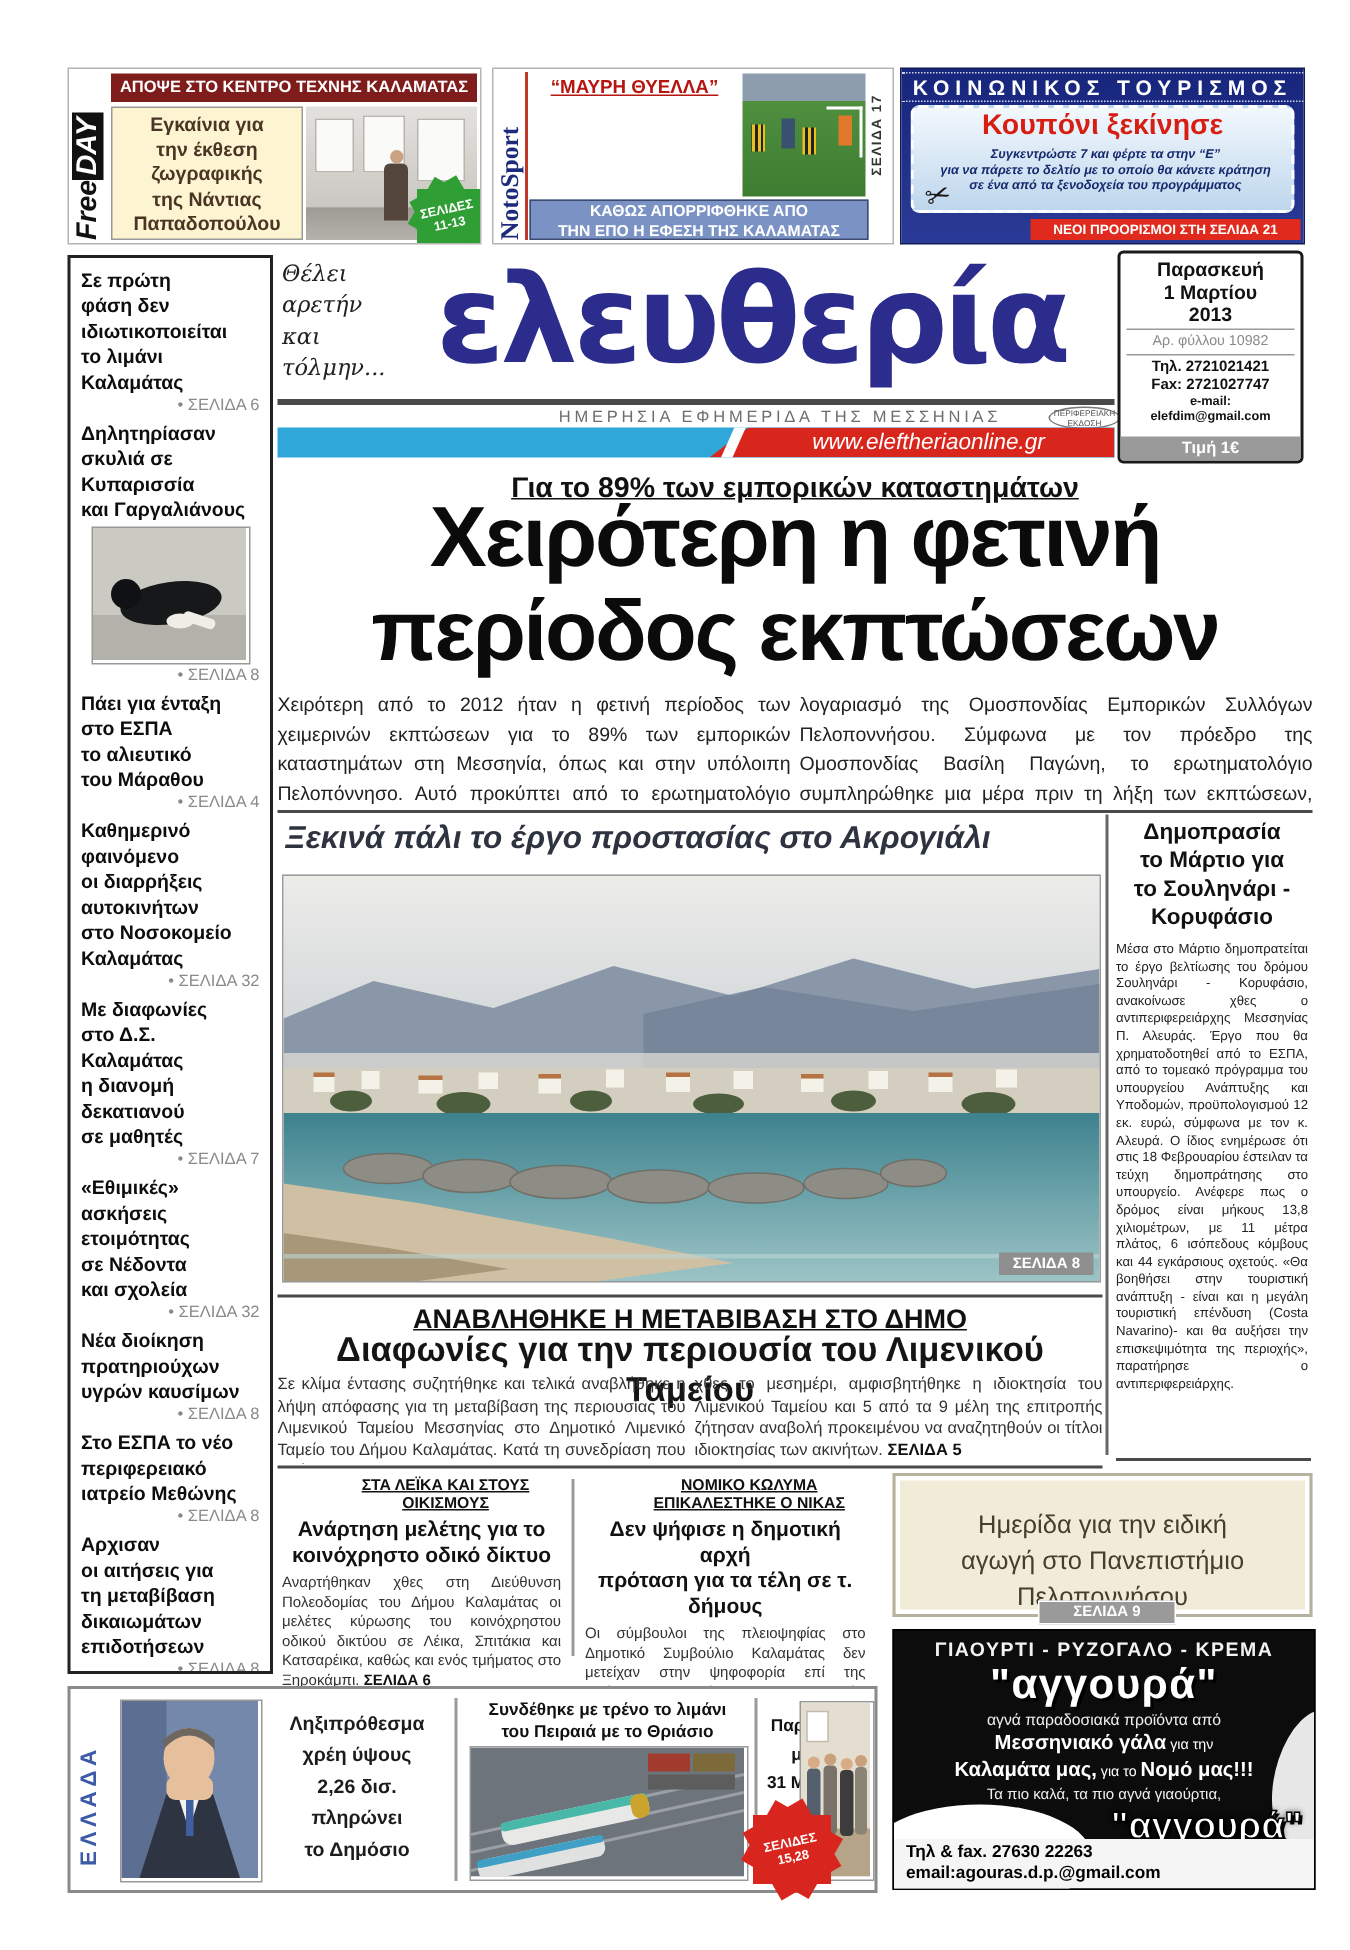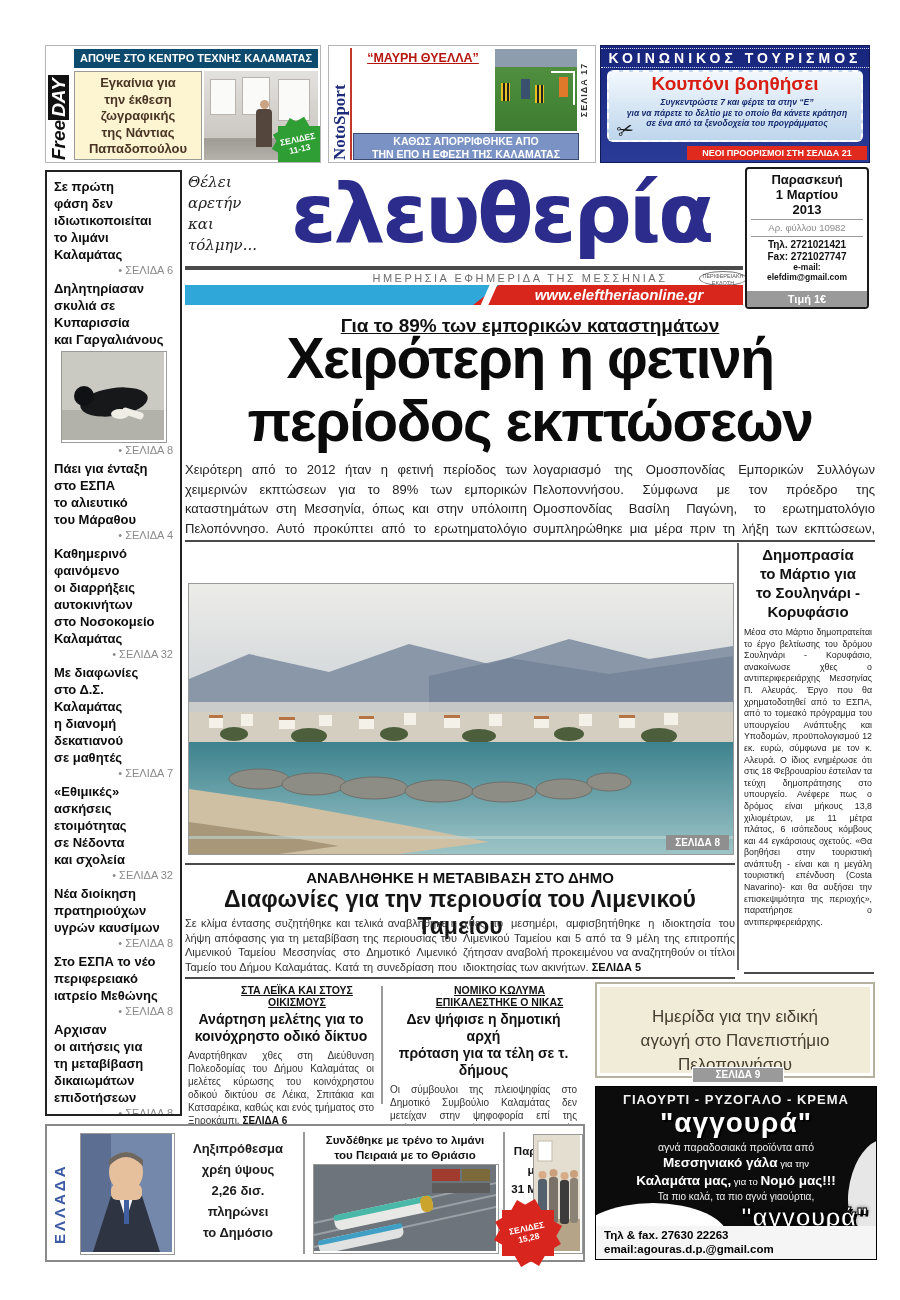--- a/index.html
+++ b/index.html
@@ -8,21 +8,21 @@
   .abs{position:absolute;}
   .pre{white-space:pre-line;}
   .c{text-align:center;}
   .j{text-align:justify;}
 
   
   .promo{top:45px;height:118px;border:1px solid #b5b5b5;box-sizing:border-box;background:#fff;overflow:hidden;}
   .vlabel{position:absolute;transform:rotate(-90deg);transform-origin:left top;white-space:nowrap;}
   .freeday-strip{left:2px;top:114px;width:112px;font-size:19px;font-weight:bold;font-style:italic;}
   .freeday-strip .day{background:#111;color:#fff;padding:0 3px;}
-  .fd-banner{left:28px;top:3px;width:244px;height:19px;background:#0c4a6e;color:#fff;
+  .fd-banner{left:28px;top:3px;width:244px;height:19px;background:#7f1d1d;color:#fff;
              font-size:11px;font-weight:bold;line-height:19px;}
   .fd-teaser{left:28px;top:25px;width:128px;height:89px;background:#fdf4d2;border:1px solid #9a9a9a;
              box-sizing:border-box;color:#4a3524;font-size:13px;font-weight:bold;line-height:16.5px;padding-top:3px;}
   .fd-photo{left:158px;top:25px;width:114px;height:89px;background:linear-gradient(#e3e1de,#cbc7c2 75%,#9e9a94 76%,#b5b1ab);}
   .frame{position:absolute;background:#fafaf8;border:1px solid #b9b5ae;}
   .person{position:absolute;width:16px;height:38px;background:#54463c;border-radius:4px 4px 0 0;}
   .person:before{content:"";position:absolute;top:-9px;left:4px;width:9px;height:9px;border-radius:50%;background:#caa383;}
   .burst{display:flex;align-items:center;justify-content:center;}
   .burst i{position:absolute;inset:0;background:var(--bc);}
   .burst i:nth-child(2){transform:rotate(30deg);} .burst i:nth-child(3){transform:rotate(60deg);}
@@ -53,21 +53,21 @@
   .logo{left:260px;top:166px;width:482px;height:100px;font-family:"DejaVu Sans",sans-serif;
         font-weight:bold;font-size:82px;line-height:96px;letter-spacing:-3px;color:#2b2c8c;text-align:center;}
   .mh-rule{left:185px;top:266px;width:558px;height:4px;background:#4a4a4a;}
   .mh-sub{left:345px;top:272px;width:350px;color:#6d6d6d;font-size:11px;letter-spacing:2.5px;}
   .mh-edition{left:699px;top:271px;width:48px;height:15px;border:1px solid #777;border-radius:50%;
               color:#555;font-size:5.5px;line-height:7px;padding-top:1px;box-sizing:border-box;}
   .webbar{left:185px;top:285px;width:558px;height:20px;background:#2fa7d9;overflow:hidden;}
   .webbar .red{position:absolute;left:288px;right:0;top:0;bottom:0;background:#d9261c;
                clip-path:polygon(26px 0,100% 0,100% 100%,0 100%);}
   .webbar .wgap{position:absolute;left:300px;top:-4px;width:7px;height:30px;background:#fff;transform:rotate(24deg);}
-  .weburl{position:absolute;left:310px;top:0;width:248px;color:#fff;font-size:15px;font-weight:bold;font-style:italic;line-height:20px;text-align:center;}
+  .weburl{position:absolute;left:310px;top:0;width:248px;color:#fff;font-size:15px;font-weight:normal;font-style:italic;line-height:20px;text-align:center;}
   .datebox{left:745px;top:167px;width:124px;height:142px;border:2.5px solid #1a1a1a;border-radius:4px;
            box-sizing:border-box;background:#fff;overflow:hidden;}
   .db-line{border-top:1px solid #999;margin:2px 4px;}
   .db-day{font-size:13px;font-weight:bold;line-height:15px;padding-top:3px;}
   .db-issue{color:#8a8a8a;font-size:9.5px;line-height:12px;}
   .db-tel{font-size:10px;font-weight:bold;line-height:11.5px;}
   .db-mail{font-size:8.5px;font-weight:bold;line-height:10px;}
   .db-price{position:absolute;left:0;right:0;bottom:0;background:#9a9a9a;color:#fff;font-size:11px;font-weight:bold;line-height:16px;}
 
   
@@ -82,21 +82,21 @@
   .ph-title{left:190px;top:547px;width:545px;font-size:21px;font-weight:600;font-style:italic;color:#2e3340;}
   .ph-frame{left:188px;top:583px;width:546px;height:272px;border:1px solid #9a9a9a;box-sizing:border-box;background:#dfe3e4;}
   .ph-badge{position:absolute;right:4px;bottom:4px;background:#8f8f8f;color:#fff;font-size:10px;font-weight:bold;padding:2px 9px;}
   .vrule{left:737px;top:543px;width:2px;height:427px;background:#666;}
 
   .auction{left:744px;top:545px;width:128px;height:423px;overflow:hidden;}
   .auc-title{font-size:15px;font-weight:bold;line-height:19px;text-align:center;}
   .auc-body{margin-top:6px;font-size:8.8px;line-height:11.6px;color:#222;text-align:justify;}
 
   
-  .kicker2{left:185px;top:869px;width:550px;font-size:15px;font-weight:bold;}
+  .kicker2{left:185px;top:869px;width:550px;font-size:18px;font-weight:bold;text-decoration:underline;}
   .headline2{left:185px;top:886px;width:550px;font-size:23px;font-weight:bold;color:#151515;}
   .portcol{top:916px;width:272px;height:60px;font-size:11px;line-height:14.5px;color:#333;overflow:hidden;}
 
   
   .story3{top:984px;width:186px;}
   .kicker3{font-size:10.5px;font-weight:bold;text-decoration:underline;text-align:center;margin-left:32px;}
   .headline3{font-size:14px;font-weight:bold;line-height:17px;text-align:center;margin:3px 0 4px;}
   .body3{font-size:10px;line-height:13px;color:#333;text-align:justify;}
 
   .seminar{left:595px;top:982px;width:280px;height:96px;background:#f1ecd7;border:2px solid #b5b2a0;
@@ -179,21 +179,21 @@
       <span class="abs" style="left:78px;top:22px;width:2px;height:34px;background:#fff;"></span>
     </div>
     <div class="vlabel ns-page c">ΣΕΛΙΔΑ 17</div>
     <div class="abs ns-banner pre c">ΚΑΘΩΣ ΑΠΟΡΡΙΦΘΗΚΕ ΑΠΟ
 ΤΗΝ ΕΠΟ Η ΕΦΕΣΗ ΤΗΣ ΚΑΛΑΜΑΤΑΣ</div>
   </div>
 
   <div class="abs promo coupon">
     <div class="abs cp-header c">ΚΟΙΝΩΝΙΚΟΣ ΤΟΥΡΙΣΜΟΣ</div>
     <div class="abs cp-inner">
-      <div class="abs cp-title c">Κουπόνι βοηθήσει</div>
+      <div class="abs cp-title c">Κουπόνι ξεκίνησε</div>
       <div class="abs cp-body pre c">Συγκεντρώστε 7 και φέρτε τα στην “Ε”
 για να πάρετε το δελτίο με το οποίο θα κάνετε κράτηση
 σε ένα από τα ξενοδοχεία του προγράμματος</div>
       <div class="abs cp-scissors">✂</div>
     </div>
     <div class="abs cp-banner c">ΝΕΟΙ ΠΡΟΟΡΙΣΜΟΙ ΣΤΗ ΣΕΛΙΔΑ 21</div>
   </div>
 
   <div class="abs logo">ελευθερία</div>
   <div class="abs motto pre">Θέλει
@@ -225,20 +225,21 @@
 
   <div class="abs kicker1 c">Για το 89% των εμπορικών καταστημάτων</div>
   <div class="abs headline1 pre c">Χειρότερη η φετινή
 περίοδος εκπτώσεων</div>
   <div class="abs leadcol j" style="left:185px;">Χειρότερη από το 2012 ήταν η φετινή περίοδος των χειμερινών εκπτώσεων για το 89% των εμπορικών καταστημάτων στη Μεσσηνία, όπως και στην υπόλοιπη Πελοπόννησο. Αυτό προκύπτει από το ερωτηματολόγιο που συμπλήρωσαν έμποροι για</div>
   <div class="abs leadcol j" style="left:533px;">
     <span>λογαριασμό της Ομοσπονδίας Εμπορικών Συλλόγων Πελοποννήσου. Σύμφωνα με τον πρόεδρο της Ομοσπονδίας Βασίλη Παγώνη, το ερωτηματολόγιο συμπληρώθηκε μια μέρα πριν τη λήξη των εκπτώσεων, στις 27 του μήνα.</span> 
   </div>
   <div class="abs rule-h" style="left:185px;top:540px;width:690px;"></div>
 
+  <div class="abs ph-title">Ξεκινά πάλι το έργο προστασίας στο Ακρογιάλι</div>
   <div class="abs ph-frame">
     <svg width="544" height="270" viewBox="0 0 544 270">
       <defs>
         <linearGradient id="sky" x1="0" y1="0" x2="0" y2="1">
           <stop offset="0" stop-color="#ecece9"></stop>
             <stop offset="1" stop-color="#cdd2d6"></stop>
         </linearGradient>
         <linearGradient id="sea" x1="0" y1="0" x2="0" y2="1">
           <stop offset="0" stop-color="#3d828e"></stop>
             <stop offset="1" stop-color="#9cc4c6"></stop>

